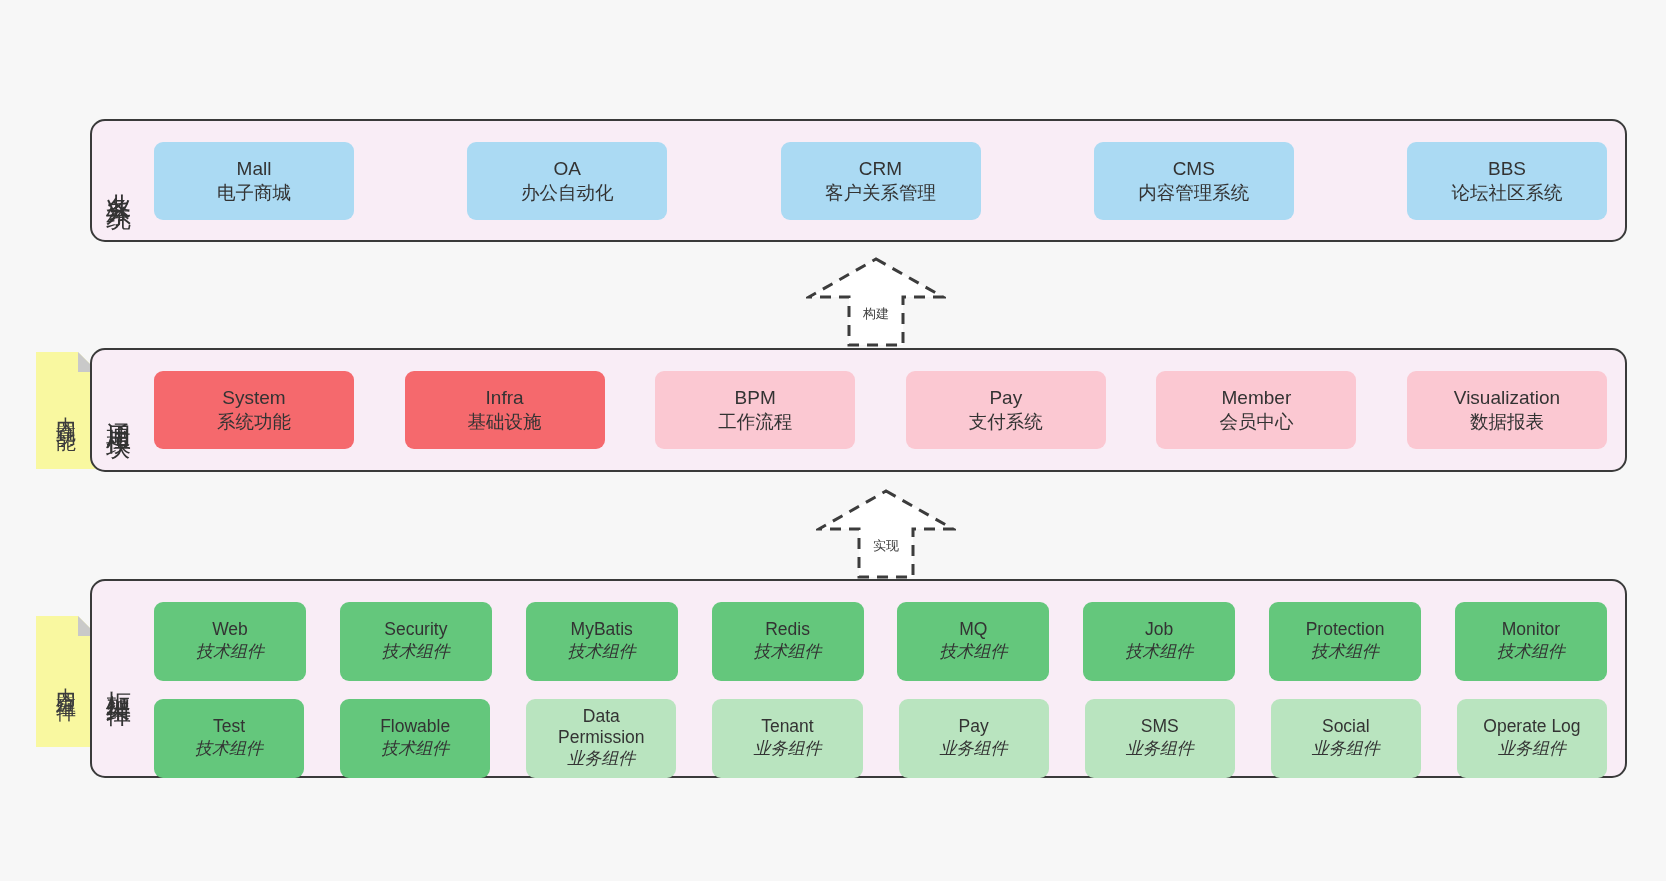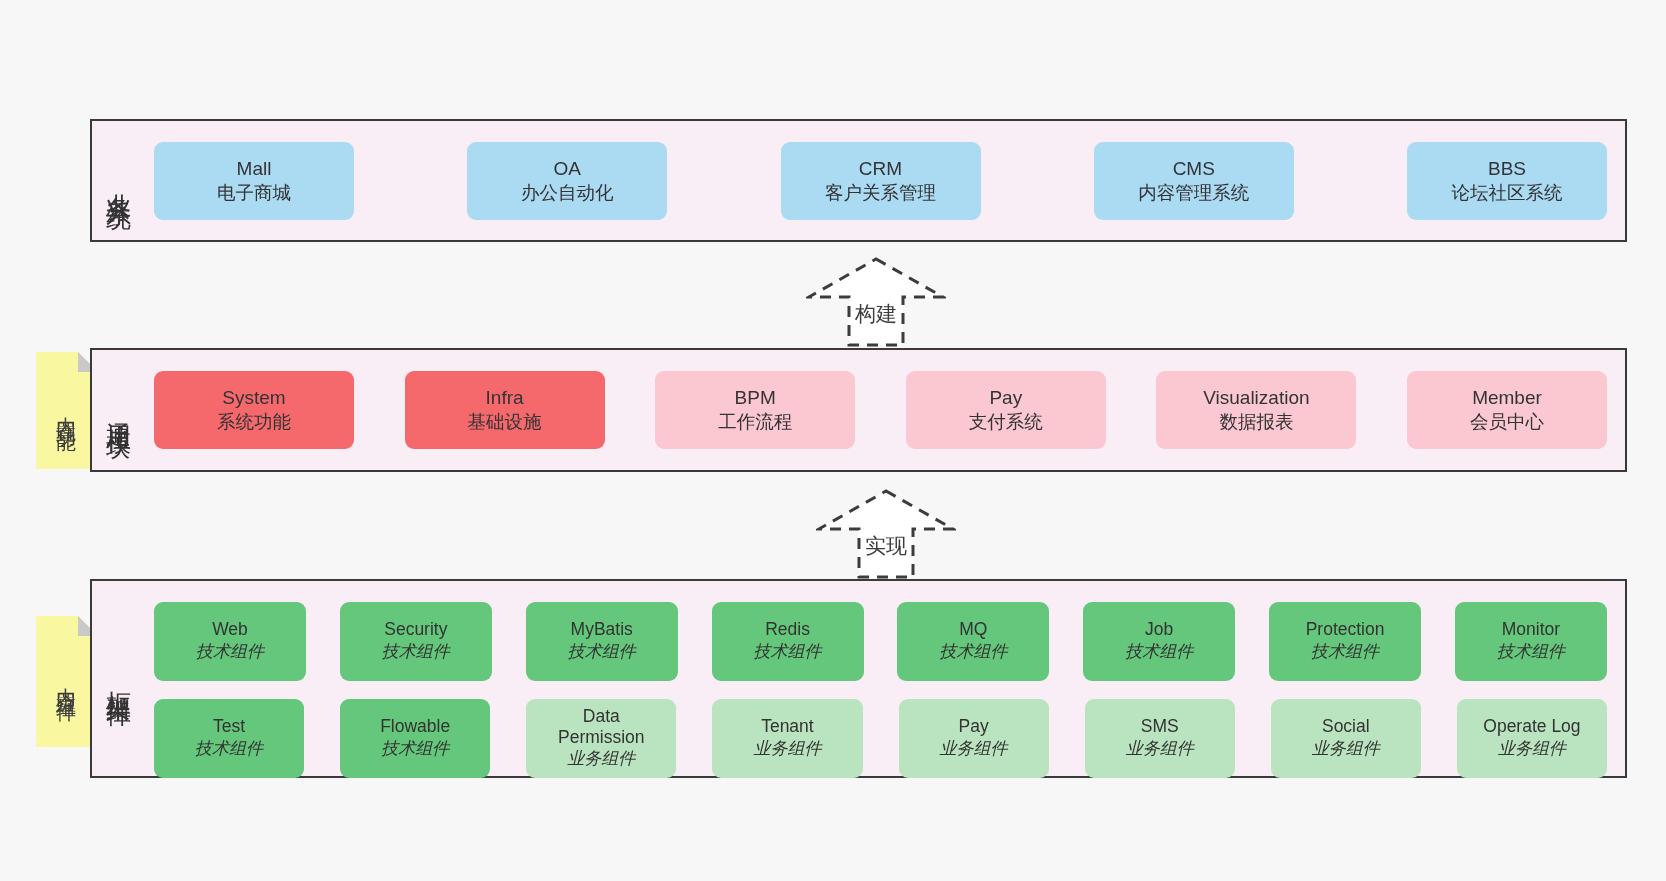--- a/index.html
+++ b/index.html
@@ -1,18 +1,18 @@
 <!DOCTYPE html>
 <html><head>
 <meta charset="utf-8">
 <style>
   html,body{margin:0;padding:0;background:#f7f7f7;font-family:"Liberation Sans","DejaVu Sans",sans-serif;}
   #canvas{position:relative;width:1666px;height:881px;background:#f7f7f7;overflow:hidden;color:#333;}
 
-  .layer{position:absolute;left:90px;width:1537px;background:#f9edf6;border:2px solid #3a3a3a;border-radius:0;box-sizing:border-box;}
+  .layer{position:absolute;left:90px;width:1537px;background:#f9edf6;border:2px solid #3a3a3a;border-radius:15px;box-sizing:border-box;}
   .layer-label{position:absolute;left:11px;top:50%;transform:translateY(-50%);
     writing-mode:vertical-rl;text-orientation:upright;font-size:25px;letter-spacing:4px;color:#333;white-space:nowrap;}
 
   .boxes{position:absolute;left:62px;right:18px;display:flex;justify-content:space-between;align-items:center;}
   .boxes.single{top:50%;transform:translateY(-50%);}
 
   .box{display:flex;flex-direction:column;align-items:center;justify-content:center;
     border-radius:9px;text-align:center;line-height:1.32;}
   .box .en{font-size:19px;}
   .box .zh{font-size:18.5px;}
@@ -31,21 +31,21 @@
   .sticky .fold{position:absolute;top:0;right:0;width:20px;height:20px;
     background:#c9c9c9;clip-path:polygon(0 0,100% 100%,0 100%);}
   .sticky .notch{position:absolute;top:0;right:0;width:20px;height:20px;
     background:#f7f7f7;clip-path:polygon(0 0,100% 0,100% 100%);}
   .sticky-text{position:absolute;left:50%;top:50%;transform:translate(-50%,-50%);
     writing-mode:vertical-rl;text-orientation:upright;font-size:20px;letter-spacing:5px;color:#3c3c3c;white-space:nowrap;}
 
   .arrow-wrap{position:absolute;width:140px;height:92px;}
   .arrow-wrap svg{display:block;}
   .arrow-label{position:absolute;left:50%;top:58px;transform:translate(-50%,-50%);
-    font-size:21px;color:#3c3c3c;background:#ffffff;padding:0 2px;white-space:nowrap;}
+    font-size:13px;color:#3c3c3c;background:#ffffff;padding:0 2px;white-space:nowrap;}
 </style>
 </head>
 <body>
 
 <div id="canvas">
 
   <div class="sticky" style="left:36px;top:352px;height:117px;">
     <div class="notch"></div>
     <div class="fold"></div>
     <div class="sticky-text">内置功能</div>
@@ -102,26 +102,26 @@
       </div>
       <div class="box w200 pink">
         <div class="en">BPM</div>
         <div class="zh">工作流程</div>
       </div>
       <div class="box w200 pink">
         <div class="en">Pay</div>
         <div class="zh">支付系统</div>
       </div>
       <div class="box w200 pink">
+        <div class="en">Member</div>
+        <div class="zh">会员中心</div>
+      </div>
+      <div class="box w200 pink">
         <div class="en">Visualization</div>
         <div class="zh">数据报表</div>
-      </div>
-      <div class="box w200 pink">
-        <div class="en">Member</div>
-        <div class="zh">会员中心</div>
       </div>
     </div>
   </div>
 
   <div class="arrow-wrap" style="left:816px;top:488px;">
     <svg width="140" height="92" viewBox="0 0 140 92">
       <polygon points="70,3 137,41 97,41 97,89 43,89 43,41 3,41" fill="#ffffff" stroke="#3c3c3c" stroke-width="3" stroke-dasharray="11,8"></polygon>
     </svg>
     <div class="arrow-label">实现</div>
   </div>

